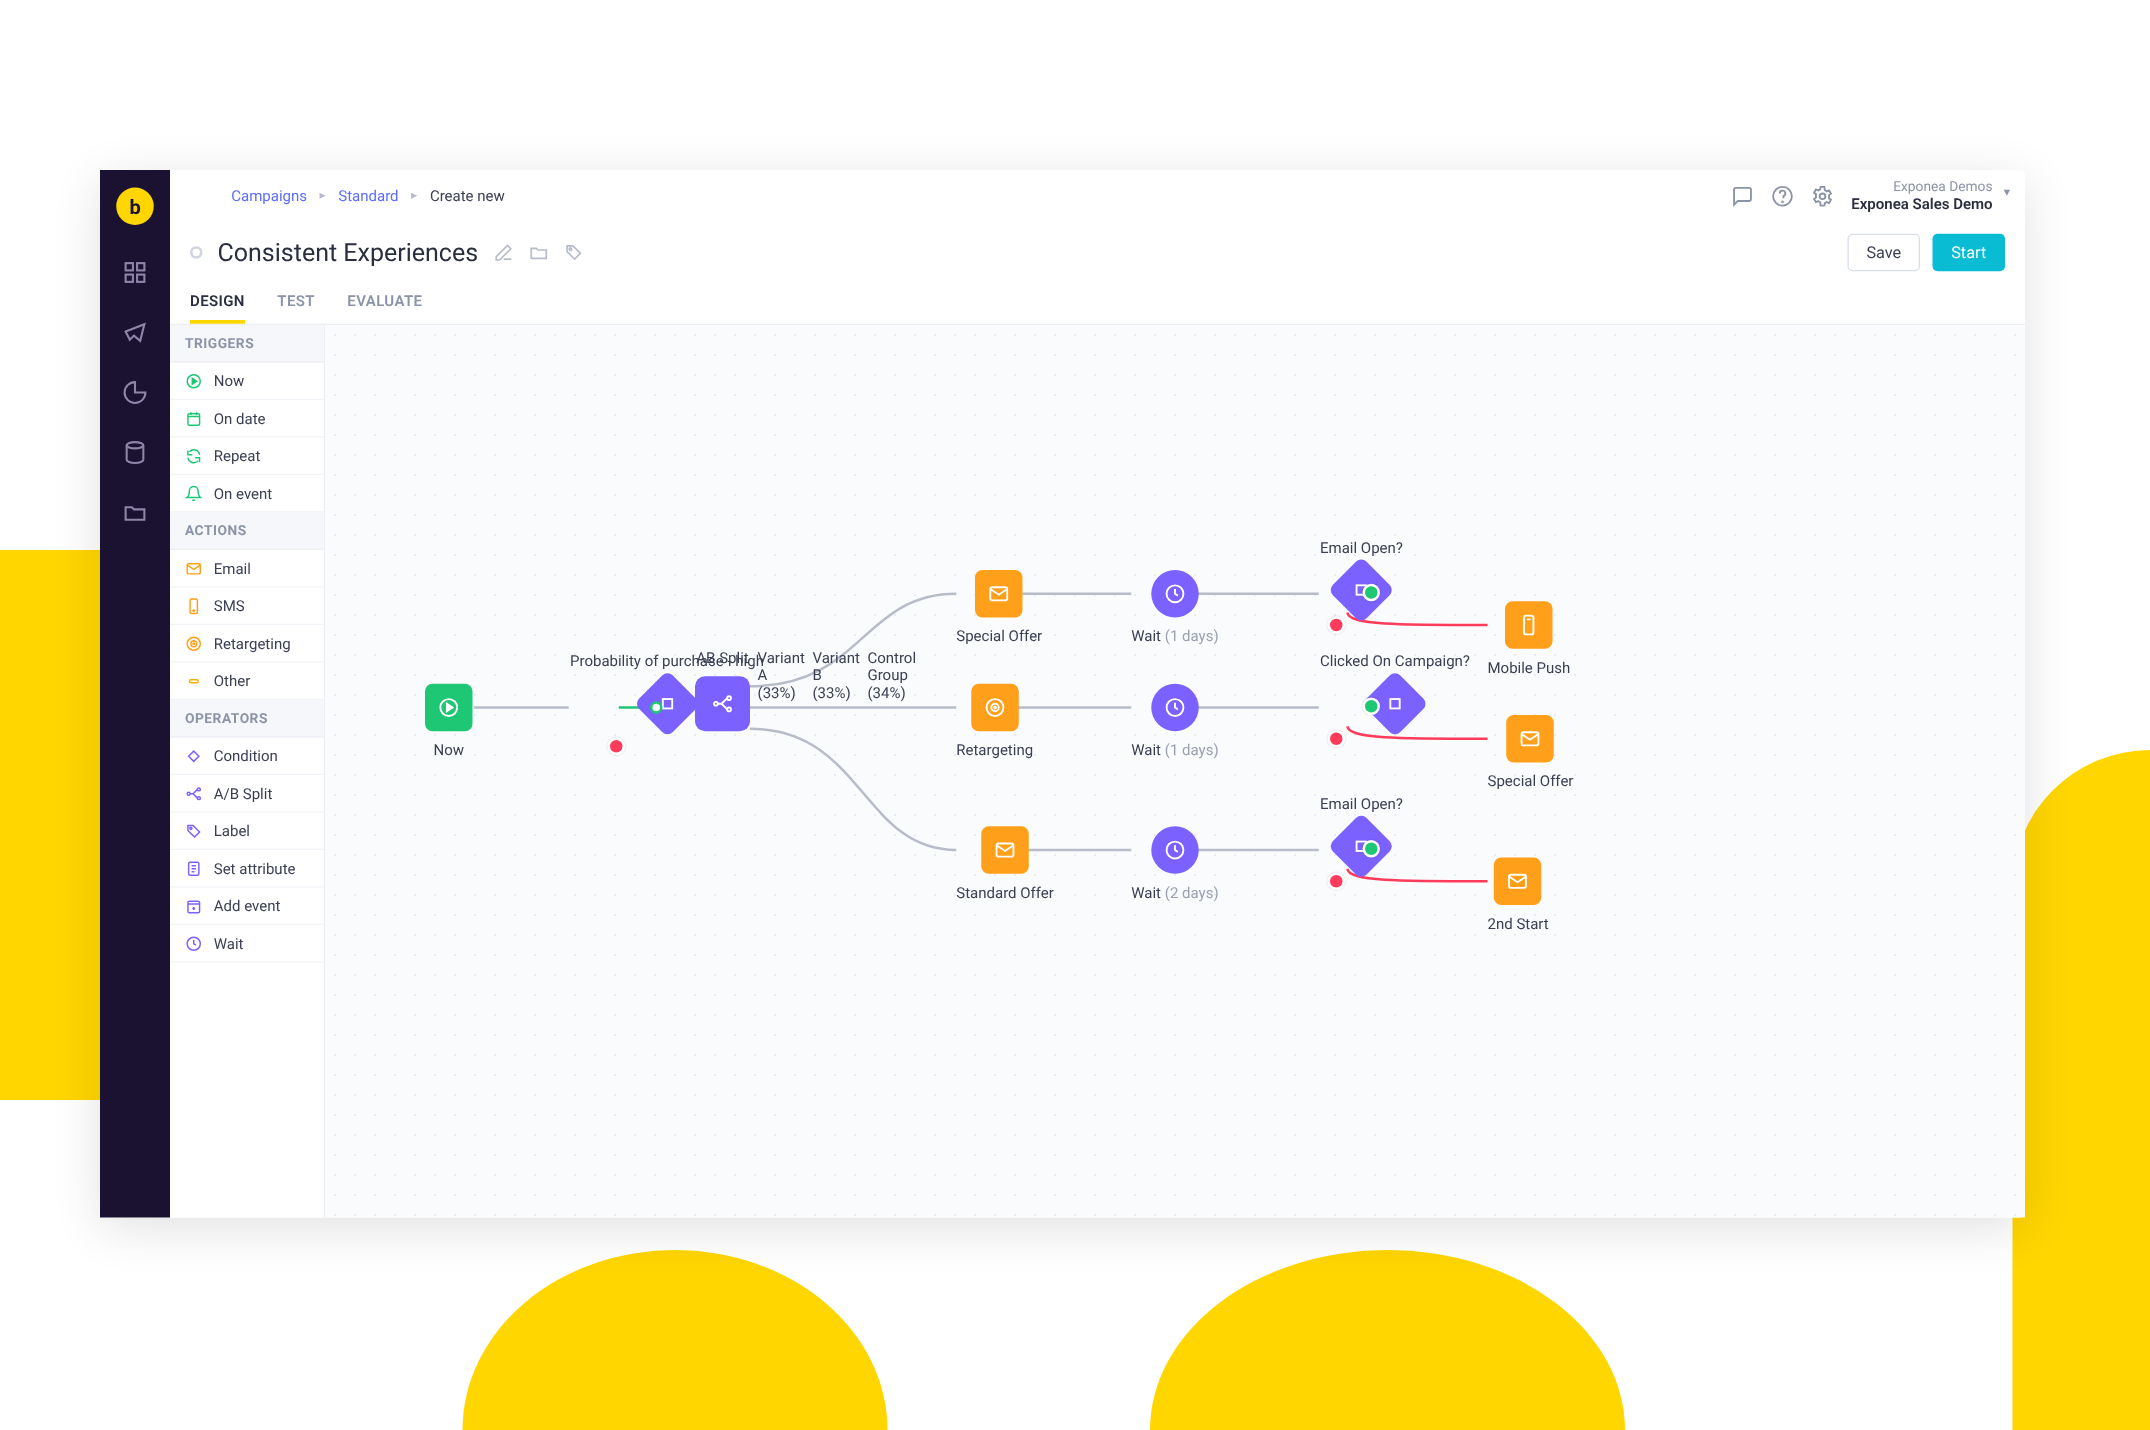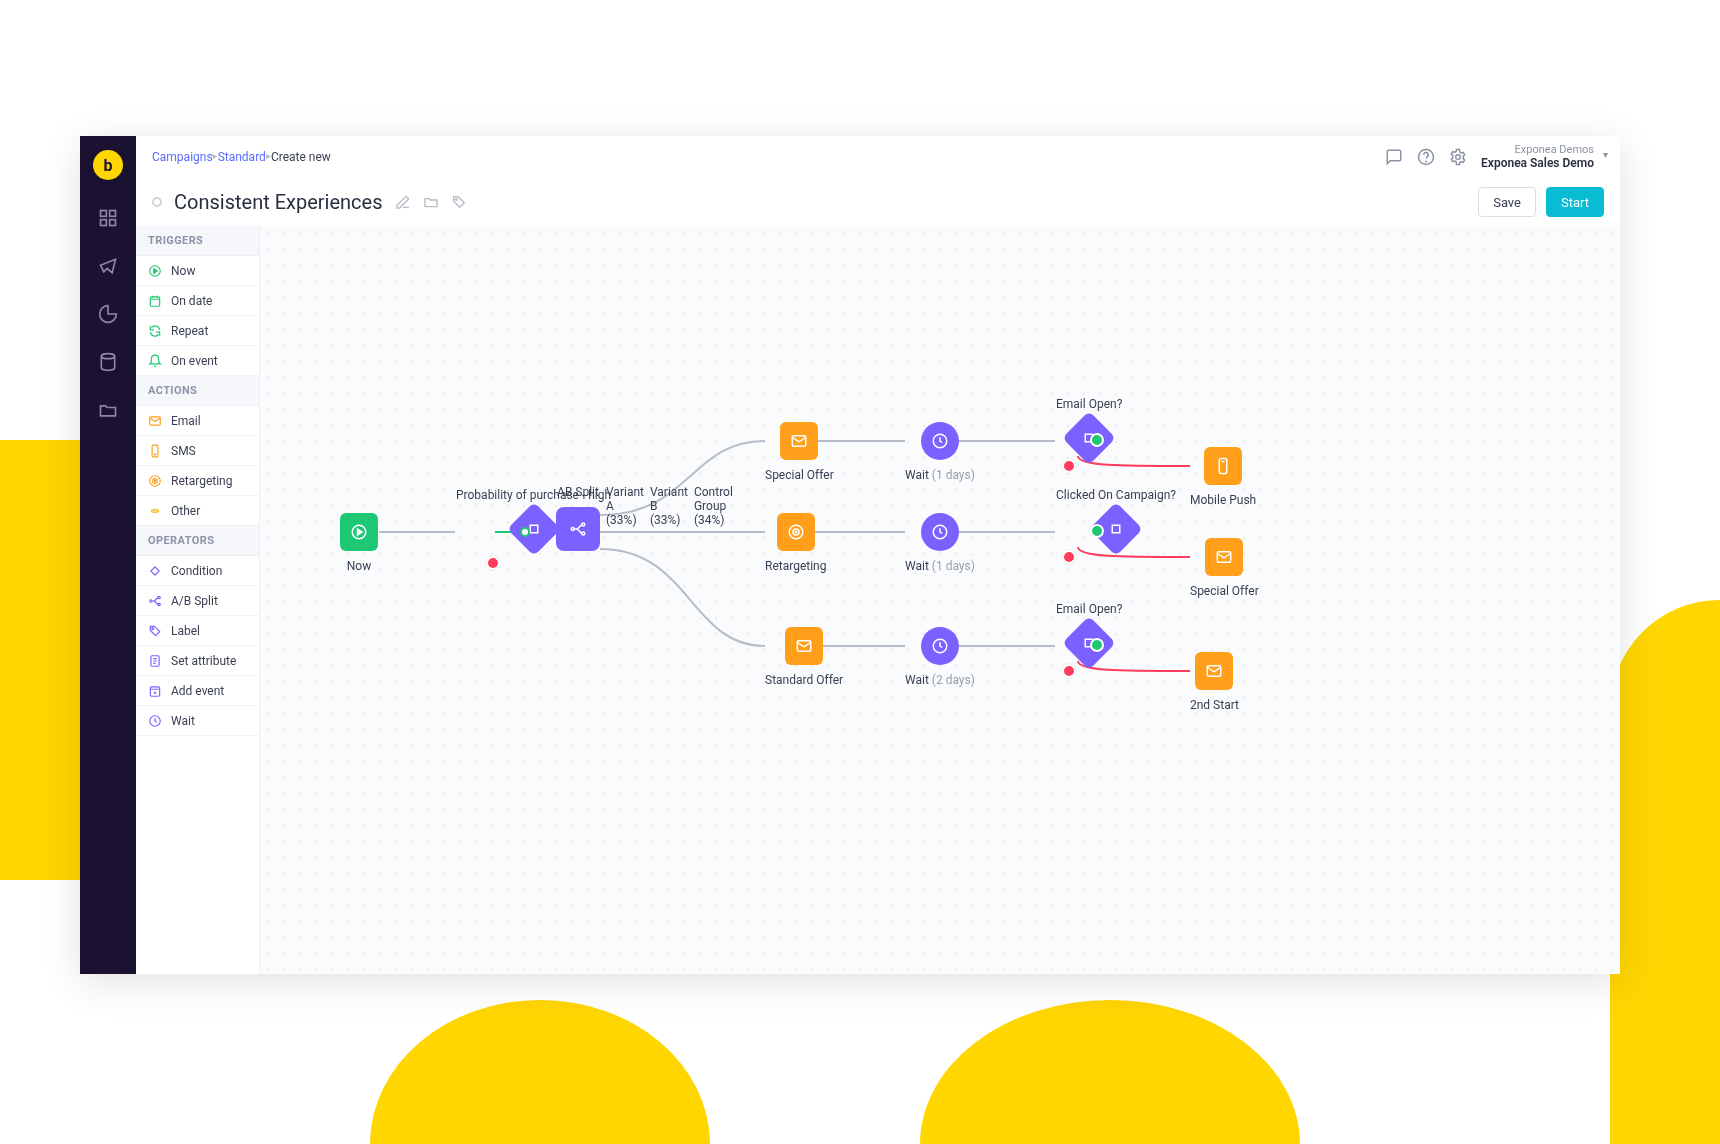--- a/index.html
+++ b/index.html
@@ -15,21 +15,21 @@
 
   
   .rail { width: 56px; background: #1a1230; display: flex; flex-direction: column; align-items: center; padding-top: 14px; gap: 28px; }
   .rail .logo { width: 30px; height: 30px; border-radius: 50%; background: #ffd600; color: #1a1230; display:flex; align-items:center; justify-content:center; font-weight:700; font-size:16px;}
   .rail .rail-icon { width:20px; height:20px; color:#8d86a8; }
 
   .main { flex:1; display:flex; flex-direction:column; }
 
   
   .topbar { height: 42px; display:flex; align-items:center; justify-content: space-between; padding: 0 16px; }
-  .crumbs { display:flex; align-items:flex-start; font-size:12px; color:#8b93a7; }
+  .crumbs { display:flex; align-items:flex-start; gap:10px; font-size:12px; color:#8b93a7;margin-left:33px; }
   .crumbs a { color:#5b6cff; text-decoration:none; }
   .crumbs .sep { color:#b7bcc9; font-size:10px; }
   .crumbs .current { color:#3a3f52; }
   .top-right { display:flex; align-items:center; gap:14px; }
   .top-right .hicon { width:18px; height:18px; color:#8b93a7; }
   .account { text-align:right; font-size:11px; color:#8b93a7; line-height:1.25; padding-right:10px; position:relative;}
   .account strong{ color:#2a2f40; display:block; font-size:12px; font-weight:600;}
   .account::after{content:"▾"; position:absolute; right:-4px; top:6px; font-size:10px; color:#8b93a7;}
 
   .titlebar { height: 48px; display:flex; align-items:center; justify-content:space-between; padding: 0 16px; }
@@ -157,20 +157,25 @@
             <path d="M20 13l-7 7-9-9V4h7z"></path>
             <circle cx="8" cy="8" r="1.5"></circle>
           </svg>
       </div>
       <div class="btns">
         <button class="btn">Save</button>
         <button class="btn primary">Start</button>
       </div>
     </div>
 
+    <div class="tabs">
+      <div class="tab active">DESIGN</div>
+      <div class="tab">TEST</div>
+      <div class="tab">EVALUATE</div>
+    </div>
 
     <div class="workspace">
 
       <div class="palette">
         <div class="pal-header">TRIGGERS</div>
         <div class="pal-item">
             <span class="pi c-green">
               <svg class="small-ico" viewBox="0 0 24 24" fill="none" stroke="currentColor" stroke-width="2">
                 <circle cx="12" cy="12" r="9"></circle>
                 <path d="M10 8l6 4-6 4z" fill="currentColor"></path>

